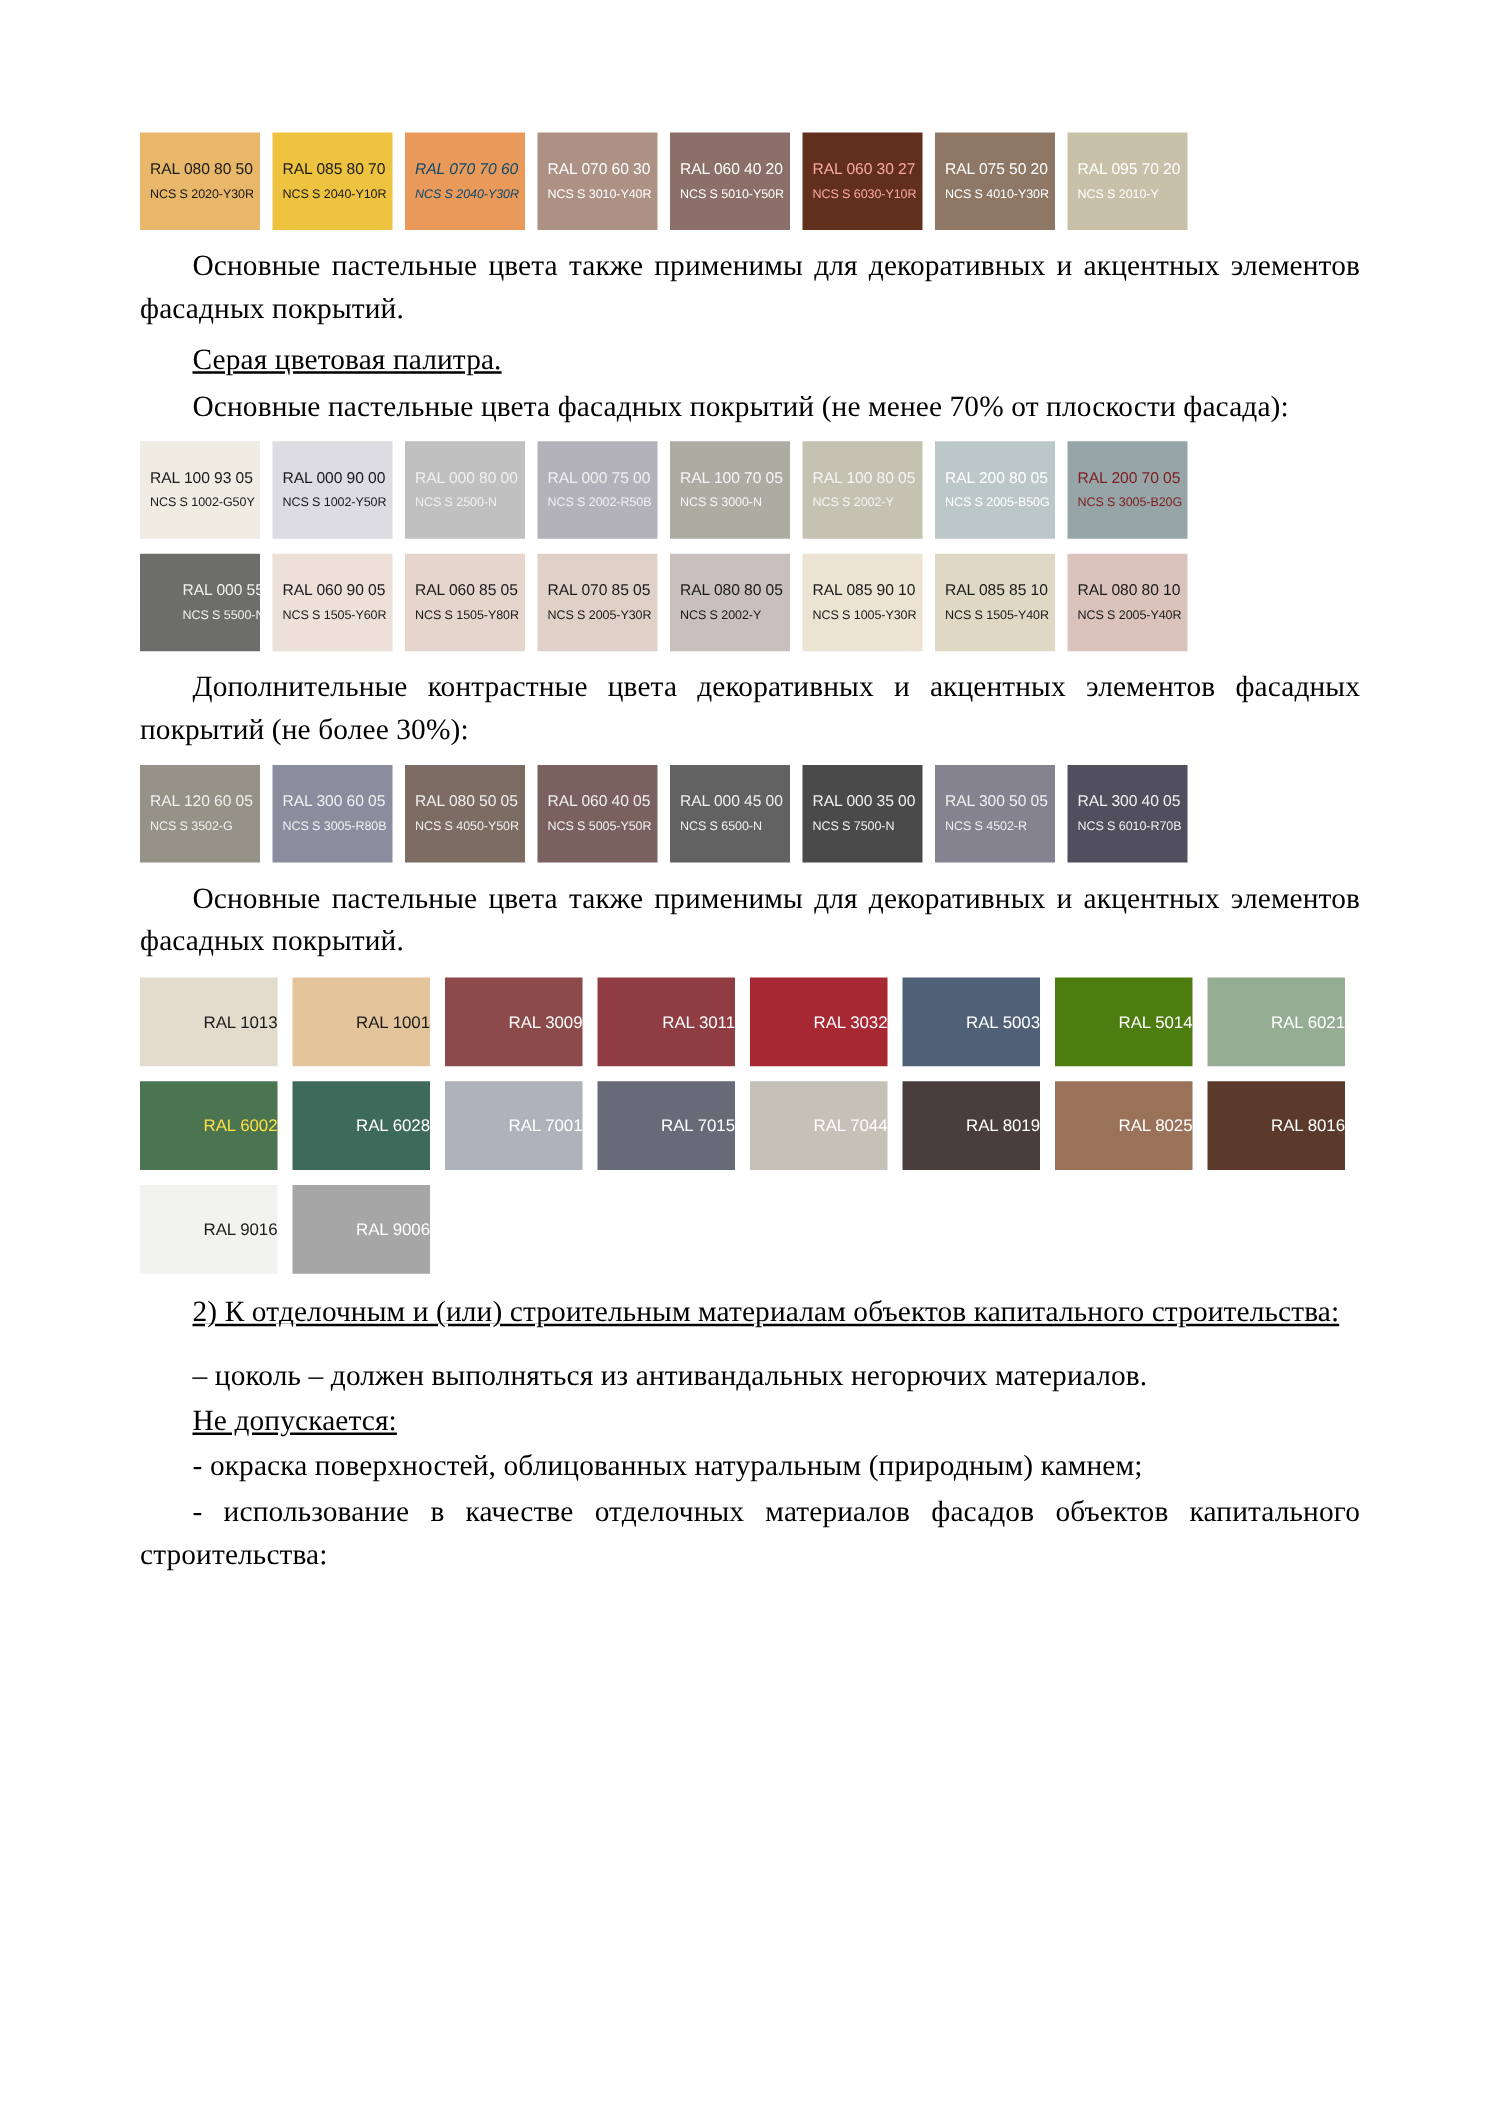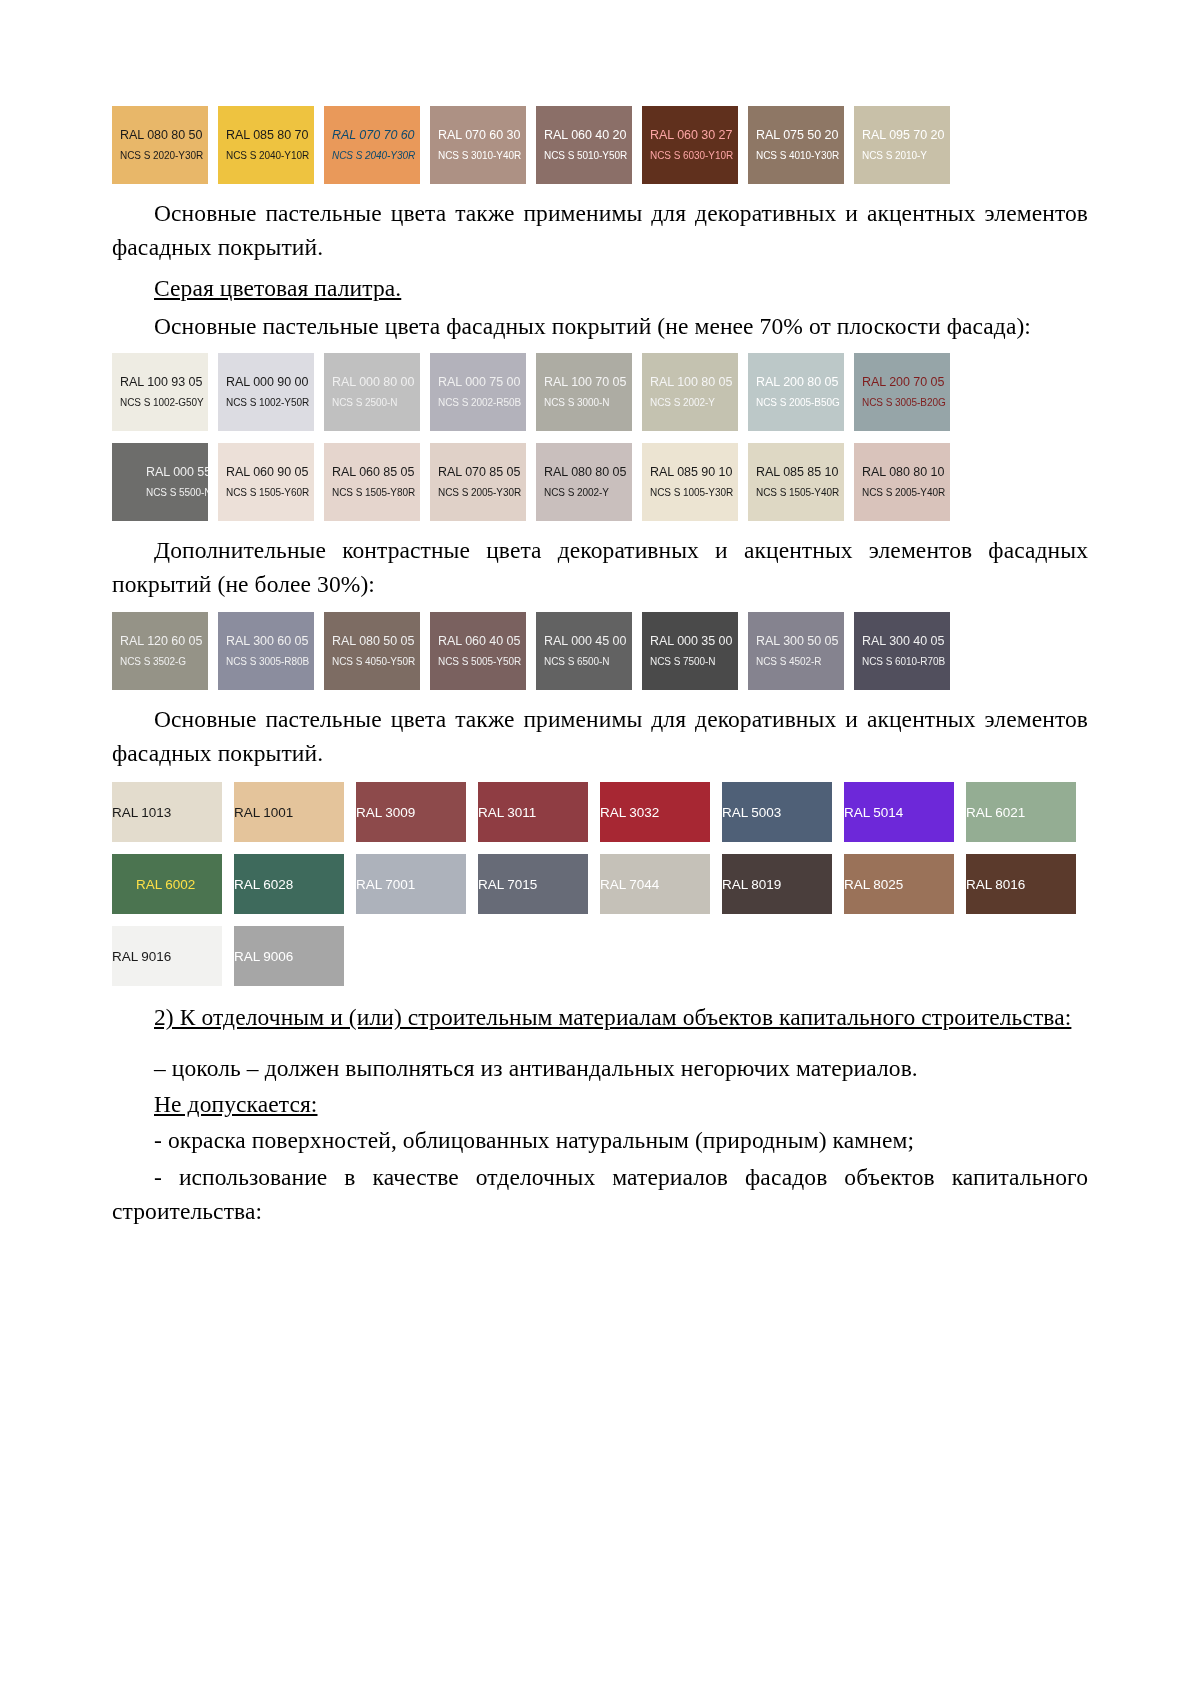--- a/index.html
+++ b/index.html
@@ -71,25 +71,25 @@
 
   
   .metal-grid {
     display: flex;
     flex-wrap: wrap;
     gap: 12px 12px;
     margin: 12px 0 14px 0;
   }
   .metal {
     width: 110px;
-    height: 60px;
+    height: 71px;
     box-sizing: border-box;
     display: flex;
     align-items: center;
-    justify-content: flex-start;
+    justify-content: flex-end;
     font-family: "Liberation Sans", "DejaVu Sans", sans-serif;
     font-size: 13.5px;
     letter-spacing: -0.05px;
   }
   .block-gap { height: 14px; }
 </style>
 </head>
 <body>
 
 <div class="page">
@@ -256,21 +256,21 @@
       </div>
       <div class="metal" style="background: rgb(143, 61, 67); color: rgb(255, 255, 255);">
         <span>RAL 3011</span>
       </div>
       <div class="metal" style="background: rgb(167, 39, 51); color: rgb(255, 255, 255);">
         <span>RAL 3032</span>
       </div>
       <div class="metal" style="background: rgb(79, 96, 119); color: rgb(255, 255, 255);">
         <span>RAL 5003</span>
       </div>
-      <div class="metal" style="background: #6d28d9; color: rgb(255, 255, 255);">
+      <div class="metal" style="background: #4d7c0f; color: rgb(255, 255, 255);">
         <span>RAL 5014</span>
       </div>
       <div class="metal" style="background: rgb(148, 173, 147); color: rgb(255, 255, 255);">
         <span>RAL 6021</span>
       </div>
       <div class="metal" style="background: rgb(75, 116, 80); color: #fde047; padding-left: 24px;">
         <span>RAL 6002</span>
       </div>
       <div class="metal" style="background: rgb(62, 106, 92); color: rgb(255, 255, 255);">
         <span>RAL 6028</span>

